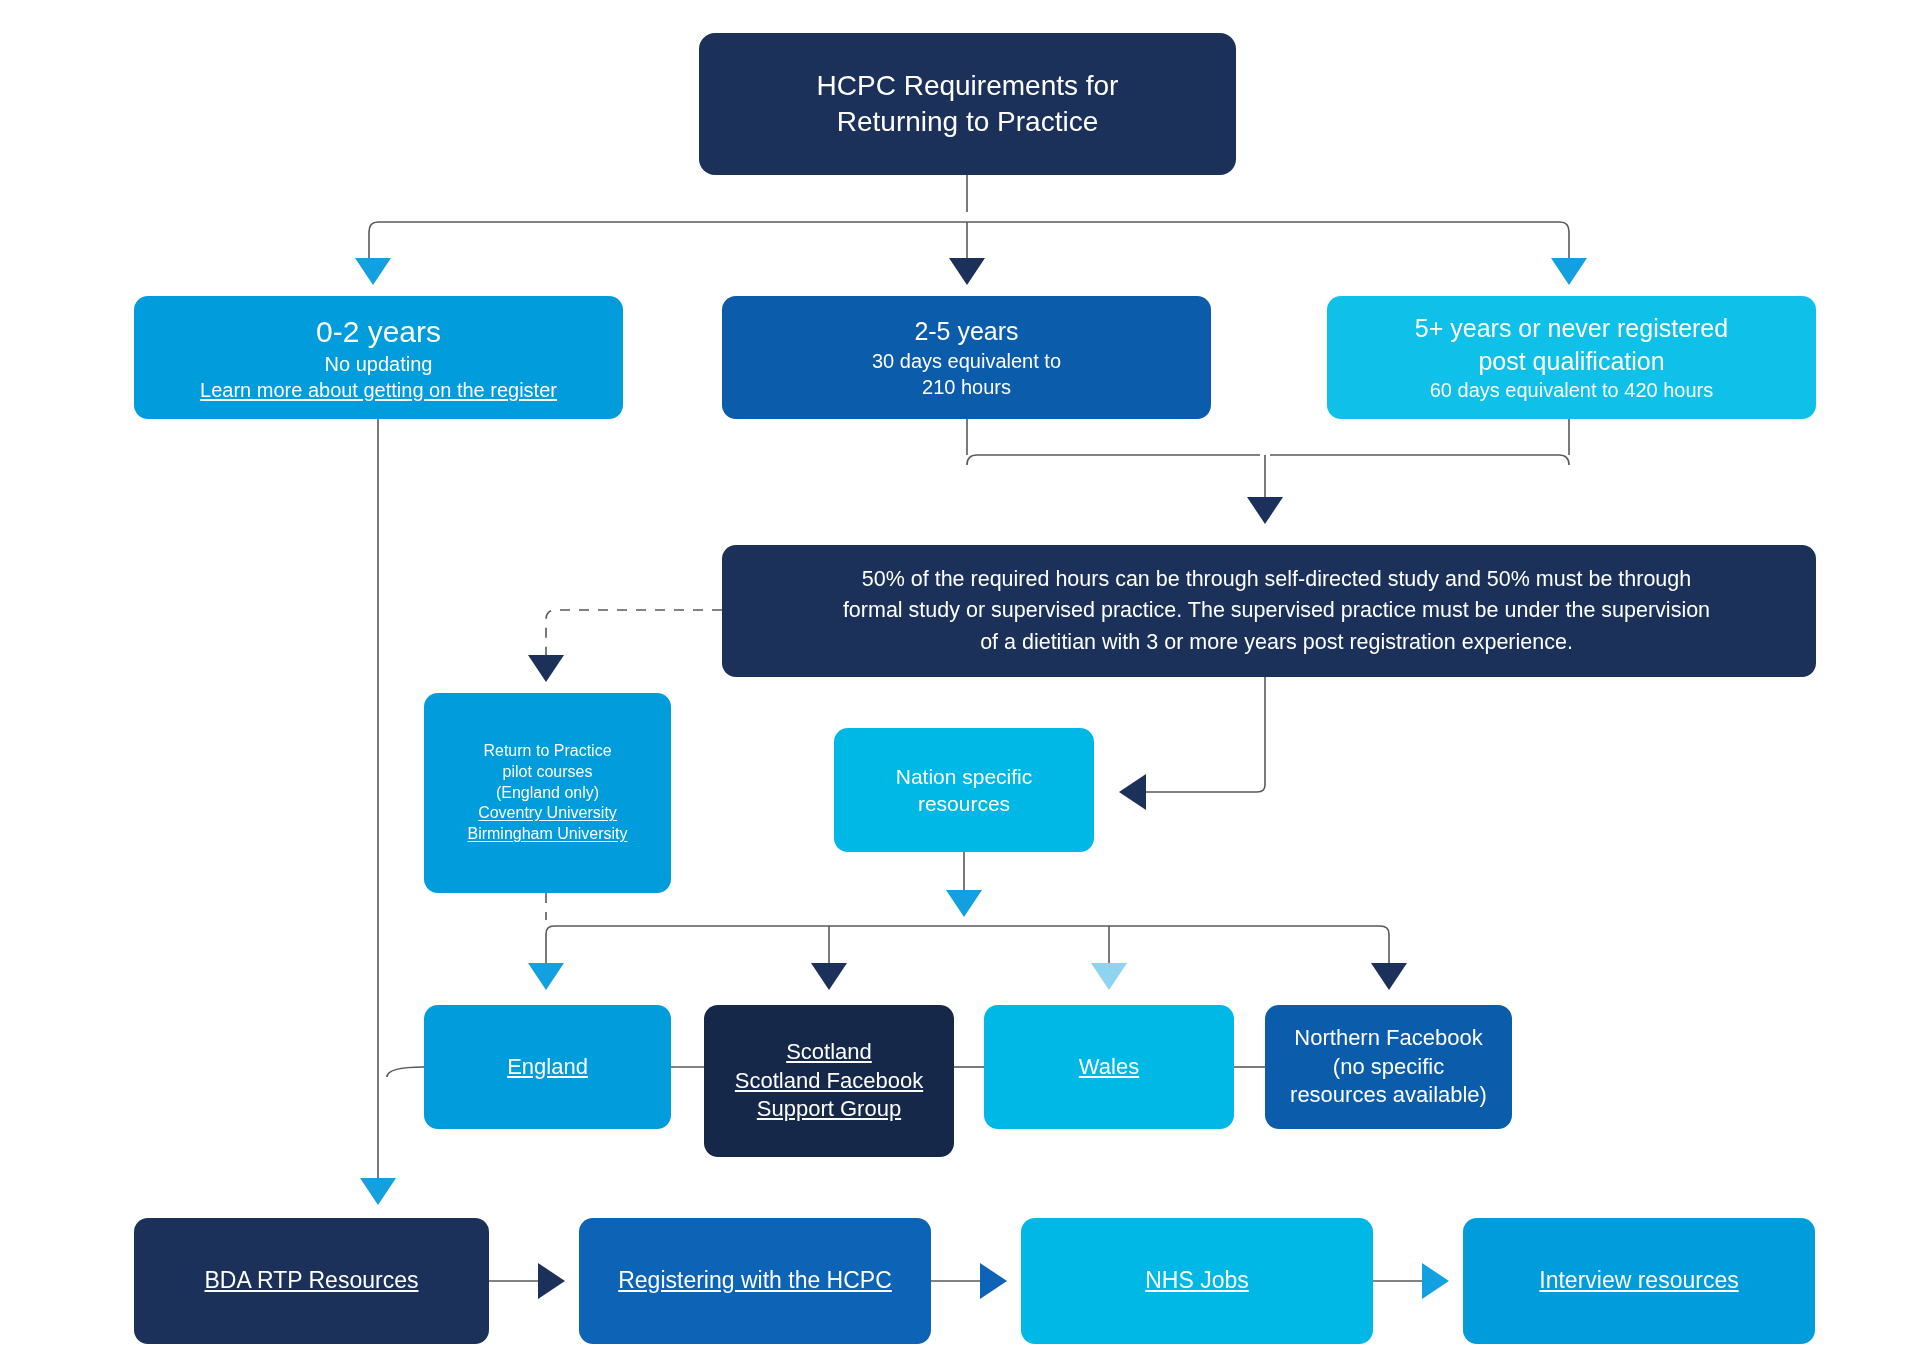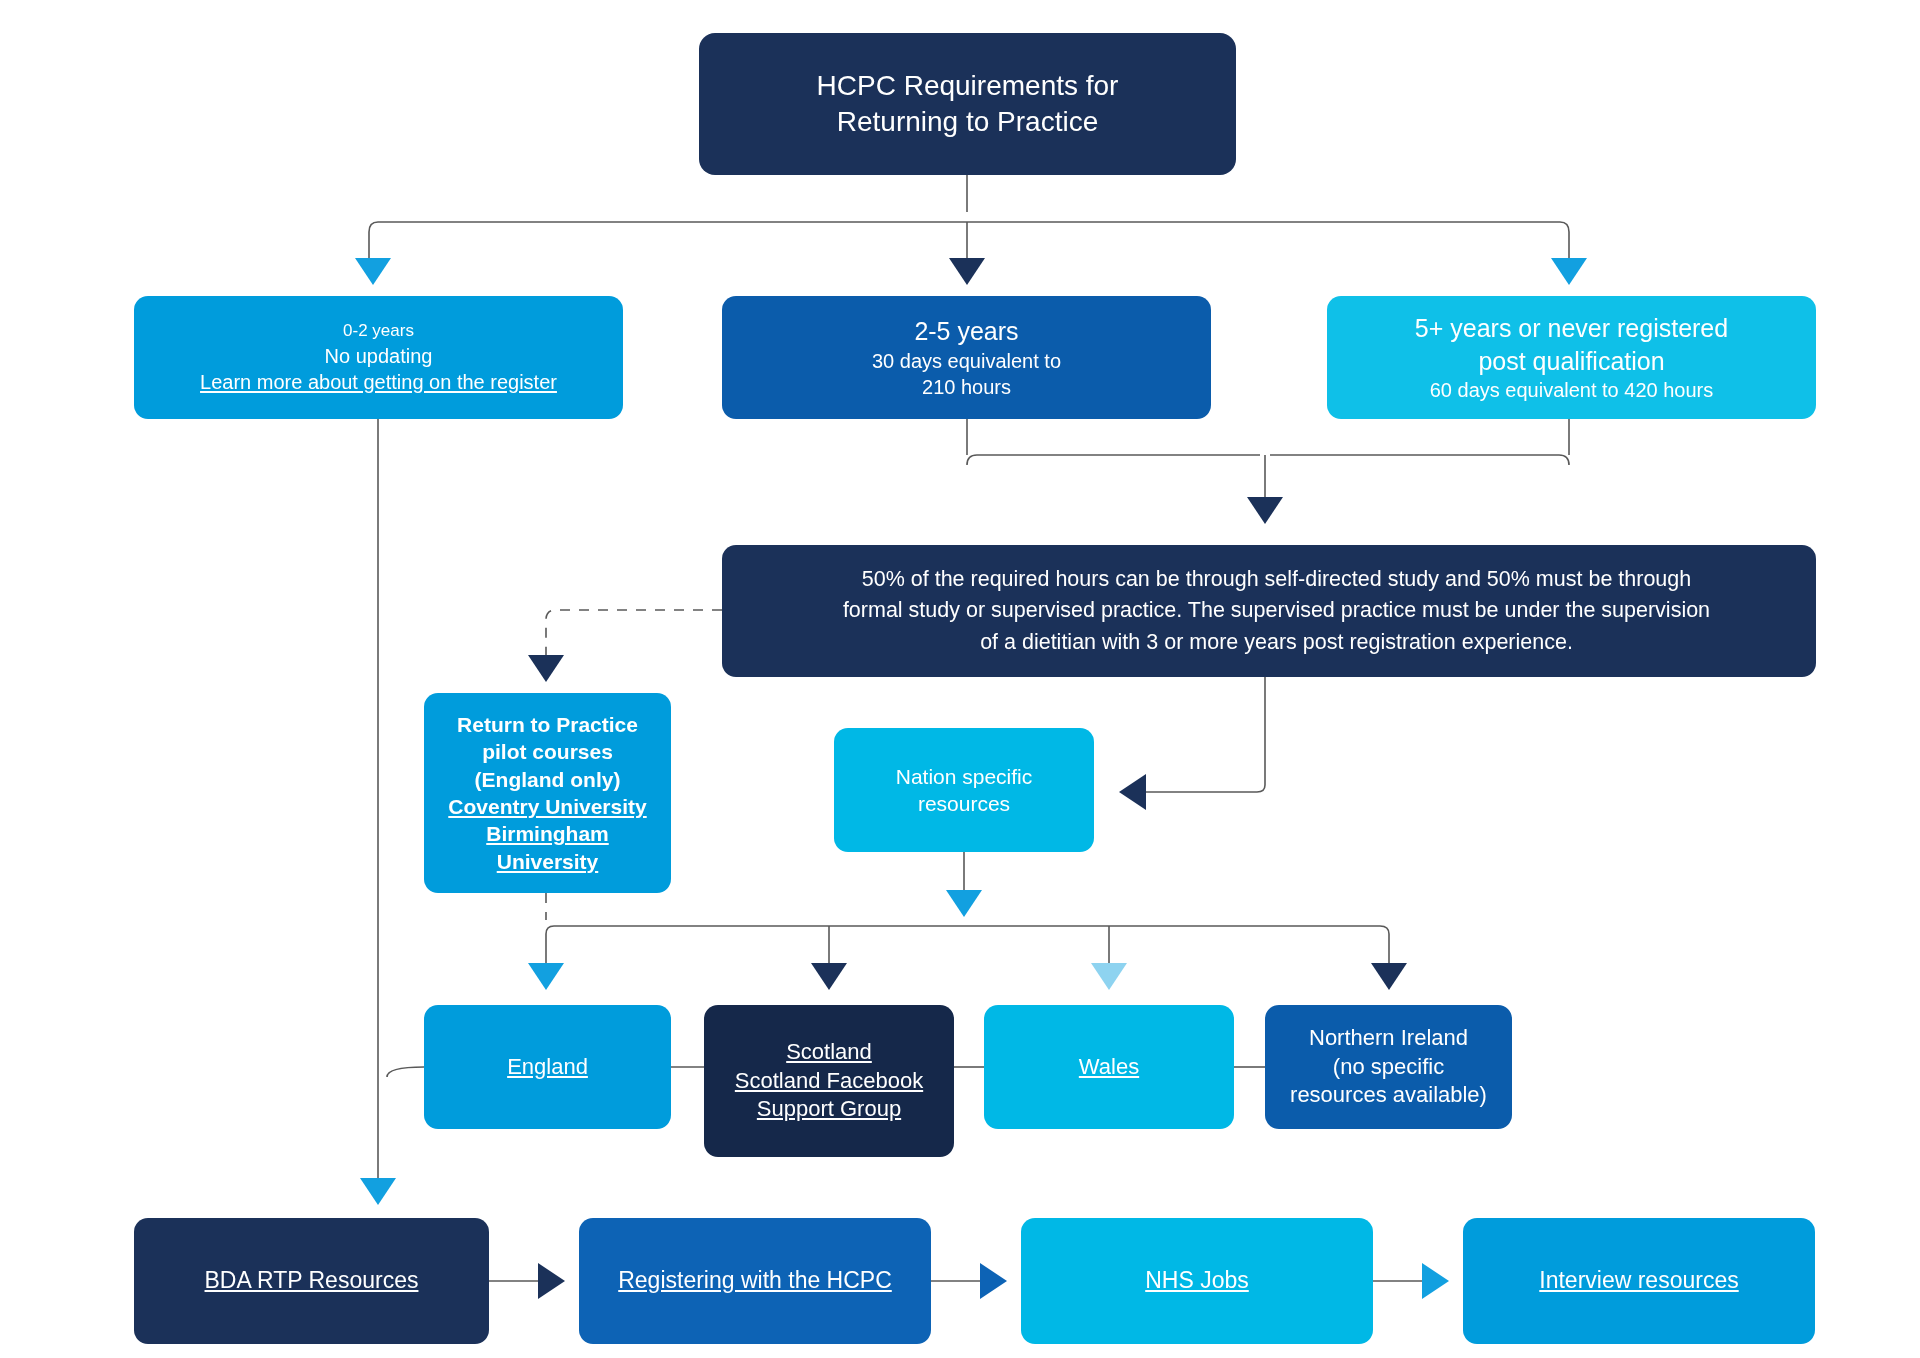--- a/index.html
+++ b/index.html
@@ -61,21 +61,21 @@
   .c-cyan      { background: #009cdc; }
   .c-cyan-br   { background: #00b8e6; }
   .c-cyan-lt   { background: #0fc0e8; justify-content: center; }
 
   
   #n-title   { left: 699px; top: 33px;  width: 537px; height: 142px; font-size: 28px; border-radius: 16px; }
   #n-y02     { left: 134px; top: 296px; width: 489px; height: 123px; font-size: 25px; }
   #n-y25     { left: 722px; top: 296px; width: 489px; height: 123px; font-size: 25px; }
   #n-y5      { left: 1327px;top: 296px; width: 489px; height: 123px; font-size: 25px; }
   #n-fifty   { left: 722px; top: 545px; width: 1094px;height: 132px; font-size: 21.5px; line-height: 1.45; padding-left: 27px; }
-  #n-rtp     { left: 424px; top: 693px; width: 247px; height: 200px; font-size: 21px; font-weight: bold; }
+  #n-rtp     { left: 424px; top: 693px; width: 247px; height: 200px; font-size: 16px; }
   #n-nation  { left: 834px; top: 728px; width: 260px; height: 124px; font-size: 21px; }
   #n-eng     { left: 424px; top: 1005px;width: 247px; height: 124px; font-size: 22px; }
   #n-sco     { left: 704px; top: 1005px;width: 250px; height: 152px; font-size: 22px; }
   #n-wal     { left: 984px; top: 1005px;width: 250px; height: 124px; font-size: 22px; }
   #n-nir     { left: 1265px;top: 1005px;width: 247px; height: 124px; font-size: 22px; }
   #n-bda     { left: 134px; top: 1218px;width: 355px; height: 126px; font-size: 23px; }
   #n-reg     { left: 579px; top: 1218px;width: 352px; height: 126px; font-size: 23px; }
   #n-nhs     { left: 1021px;top: 1218px;width: 352px; height: 126px; font-size: 23px; }
   #n-int     { left: 1463px;top: 1218px;width: 352px; height: 126px; font-size: 23px; }
 </style>
@@ -162,21 +162,21 @@
       <polygon points="1422,1263 1422,1299 1449,1281" fill="#12a0e0"></polygon>
     </g>
   </svg>
 
   <div class="node c-navy" id="n-title">
     <span class="ttl">HCPC Requirements for</span>
     <span class="ttl">Returning to Practice</span>
   </div>
 
   <div class="node c-cyan" id="n-y02">
-    <span class="ttl" style="font-size:17px;">0-2 years</span>
+    <span class="ttl" style="font-size:30px;">0-2 years</span>
     <span class="sub" style="font-size:20px;">No updating</span>
     <span class="lnk" style="font-size:20px;">Learn more about getting on the register</span>
   </div>
 
   <div class="node c-blue" id="n-y25">
     <span class="ttl" style="font-size:25px;">2-5 years</span>
     <span class="sub" style="font-size:20px;">30 days equivalent to</span>
     <span class="sub" style="font-size:20px;">210 hours</span>
   </div>
 
@@ -213,21 +213,21 @@
     <span class="lnk">Scotland</span>
     <span class="lnk">Scotland Facebook</span>
     <span class="lnk">Support Group</span>
   </div>
 
   <div class="node c-cyan-br" id="n-wal">
     <span class="lnk">Wales</span>
   </div>
 
   <div class="node c-blue" id="n-nir">
-    <span class="sub">Northern Ireland</span>
+    <span class="sub">Northern Facebook</span>
     <span class="sub">(no specific</span>
     <span class="sub">resources available)</span>
   </div>
 
   <div class="node c-navy" id="n-bda">
     <span class="lnk">BDA RTP Resources</span>
   </div>
 
   <div class="node c-blue-mid" id="n-reg">
     <span class="lnk">Registering with the HCPC</span>

